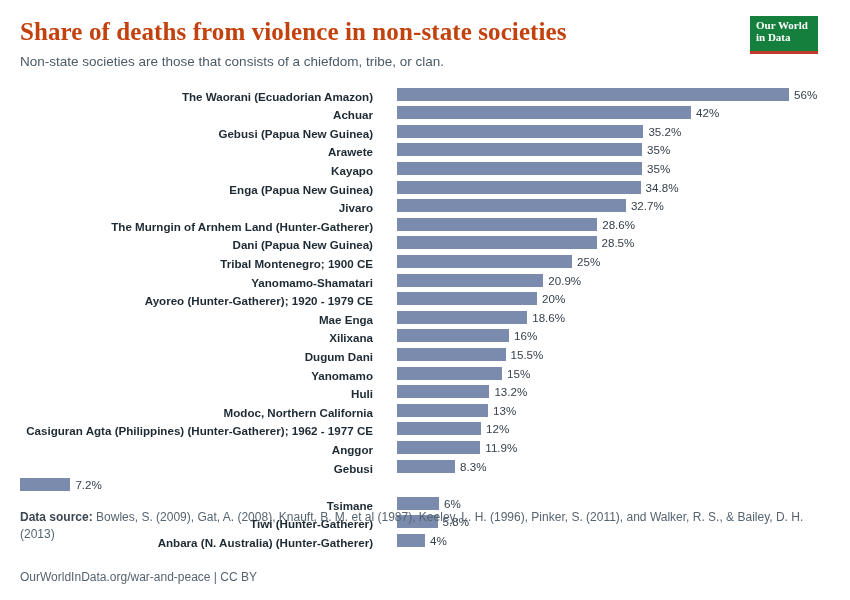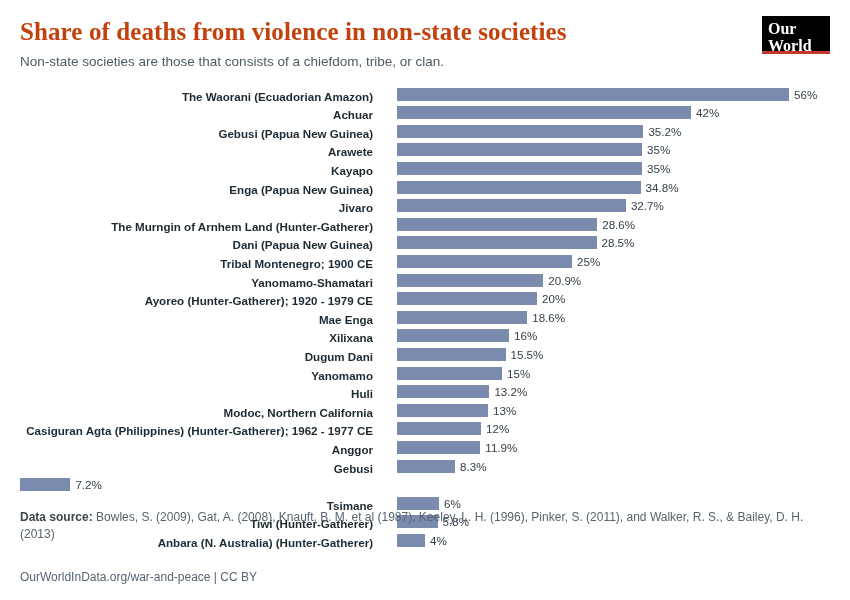--- a/index.html
+++ b/index.html
@@ -35,34 +35,34 @@
   }
   .subtitle {
     font-size: 13.5px;
     color: #4a5a66;
     margin: 0;
     line-height: 1.2;
   }
   .logo {
     position: absolute;
     top: -2px;
-    right: 0;
+    right: 12px;
     width: 68px;
     height: 38px;
-    background: #000000;
+    background: #15803d;
     color: #ffffff;
     font-family: "Liberation Serif", serif;
     font-weight: bold;
-    font-size: 16px;
+    font-size: 11px;
     line-height: 1.08;
     padding: 4px 5px 0 6px;
     box-sizing: border-box;
     border-bottom: 3px solid #c0392b;
   }
-  .logo .l2 { display: block; font-style: italic; }
+  .logo .l2 { display: block; }
 
   .chart {
     position: relative;
     margin-top: 18px;
     width: 810px;
   }
   .row {
     display: flex;
     align-items: center;
     height: 17px;

